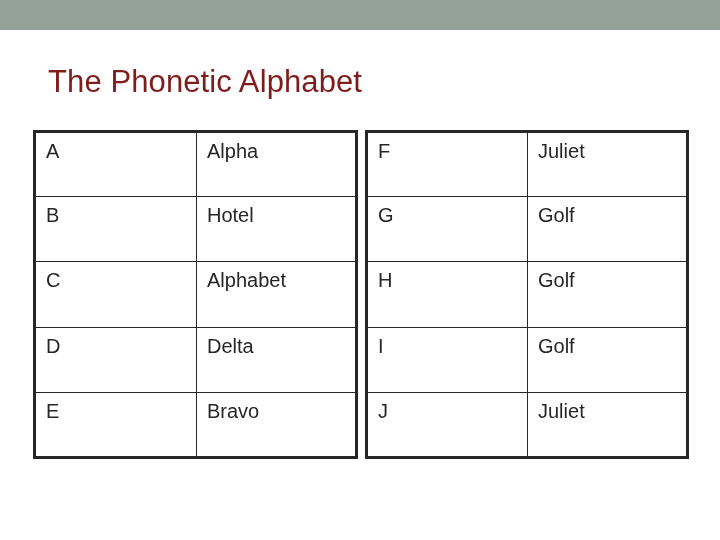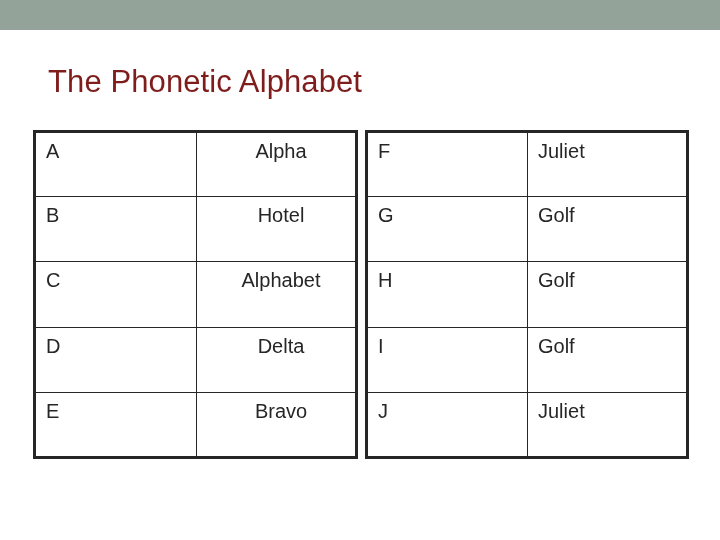--- a/index.html
+++ b/index.html
@@ -67,21 +67,21 @@
     margin: 0;
     vertical-align: top;
     font-size: 20px;
     line-height: 24px;
     color: #262626;
     font-weight: 400;
     height: 65.2px;
     box-sizing: border-box;
   }
   #table-left .col-letter  { width: 162px; }
-  #table-left .col-word    { width: 160px; text-align: center; }
+  #table-left .col-word    { width: 160px; }
   #table-right .col-letter { width: 161px; }
   #table-right .col-word   { width: 160px; }
 </style>
 </head>
 <body>
 
 <div id="top-band"></div>
 
 <div id="slide-title">The Phonetic Alphabet</div>
 

